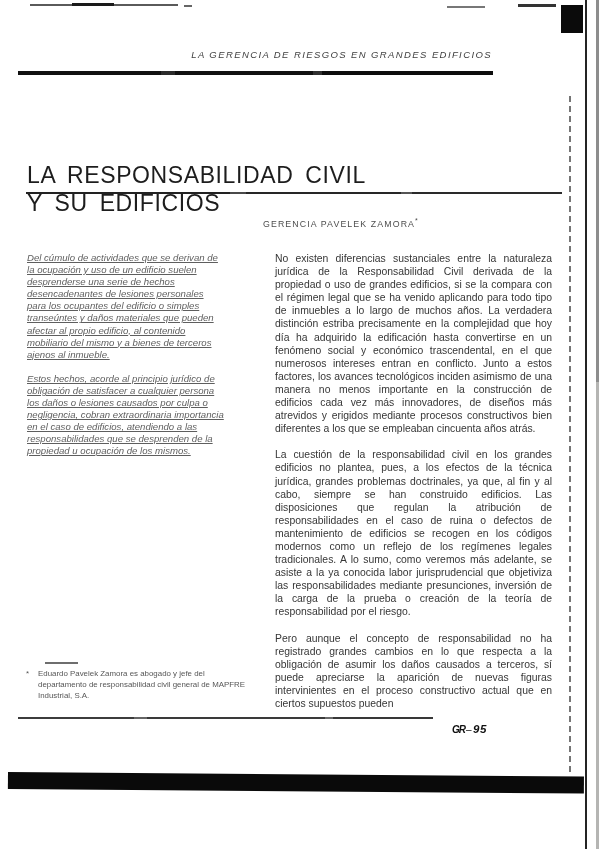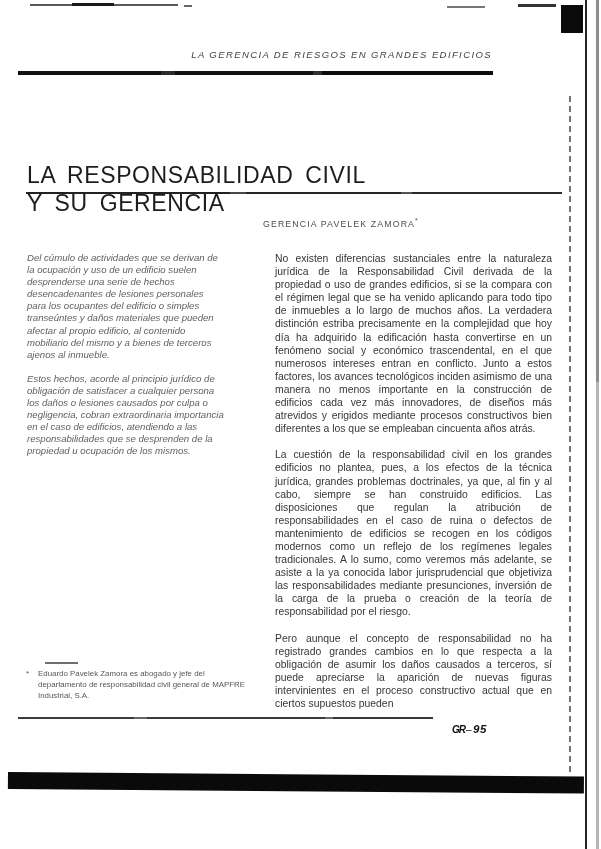--- a/index.html
+++ b/index.html
@@ -55,21 +55,21 @@
     position: absolute; left: 263px; top: 217px;
     font-size: 8.8px; letter-spacing: 1.1px; color: #4d4d4d; white-space: nowrap;
   }
   .author-line sup { font-size: 7px; }
 
   
   .lead-col {
     position: absolute; left: 27px; top: 252px; width: 213px;
     font-style: italic; font-size: 9.6px; line-height: 12.1px; color: #5e5e5e;
   }
-  .lead-col p { margin: 0 16px 12px 0; }
+  .lead-col p { margin: 0 16px 12px 0; text-decoration: underline; }
 
   
   .body-col {
     position: absolute; left: 263px; top: 252px; width: 289px;
     font-size: 10.4px; line-height: 13.1px; color: #363636;
     text-align: justify;
   }
   .body-col p { margin: 0 0 13px 12px; }
 
   
@@ -106,21 +106,21 @@
   <div class="artifact margin-dashes"></div>
   <div class="artifact margin-line"></div>
   <div class="artifact edge-strip"></div>
   <div class="artifact bottom-bar"></div>
 
   <div class="running-title">LA GERENCIA DE RIESGOS EN GRANDES EDIFICIOS</div>
   <div class="header-rule"></div>
 
   <div class="article-title">
     <div>LA RESPONSABILIDAD CIVIL</div>
-    <div>Y SU GERENCIA</div>
+    <div>Y SU EDIFICIOS</div>
   </div>
   <div class="title-rule"></div>
 
   <div class="author-line"><span>GERENCIA PAVELEK ZAMORA</span><sup>*</sup></div>
 
   <div class="lead-col">
     <p>Del cúmulo de actividades que se derivan de la ocupación y uso de un edificio suelen desprenderse una serie de hechos desencadenantes de lesiones personales para los ocupantes del edificio o simples transeúntes y daños materiales que pueden afectar al propio edificio, al contenido mobiliario del mismo y a bienes de terceros ajenos al inmueble.</p>
     <p>Estos hechos, acorde al principio jurídico de obligación de satisfacer a cualquier persona los daños o lesiones causados por culpa o negligencia, cobran extraordinaria importancia en el caso de edificios, atendiendo a las responsabilidades que se desprenden de la propiedad u ocupación de los mismos.</p>
   </div>
 

